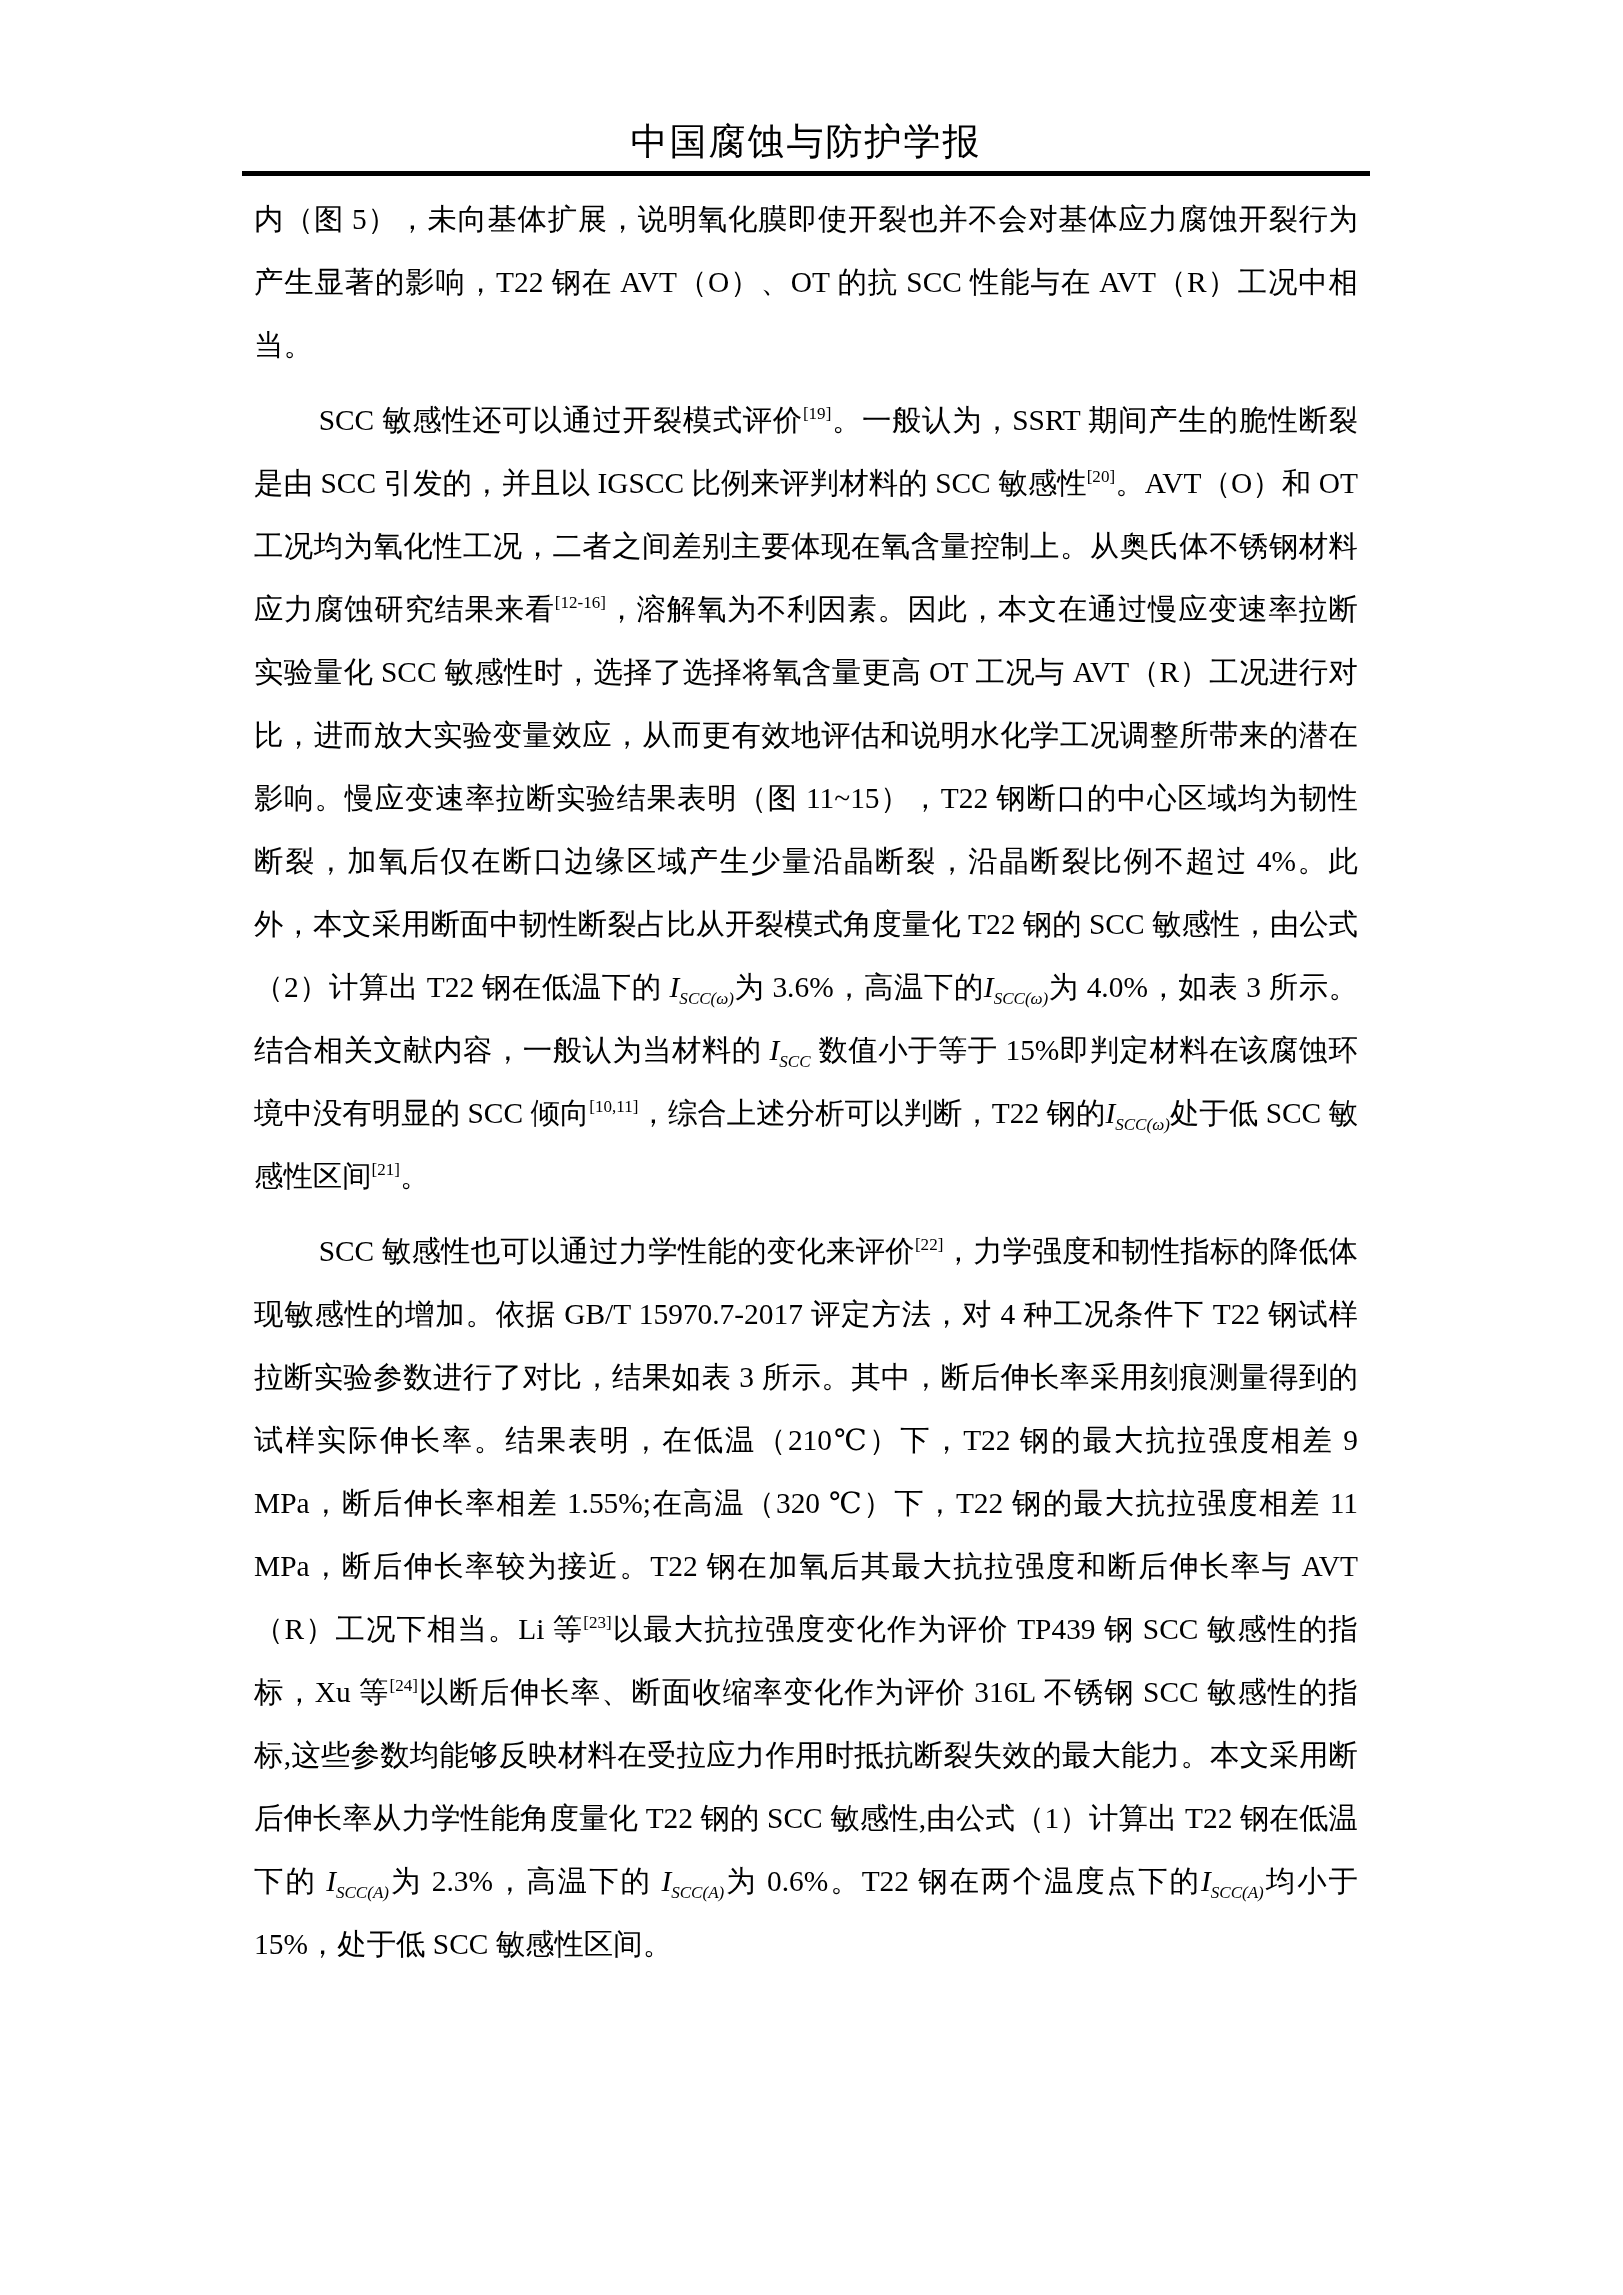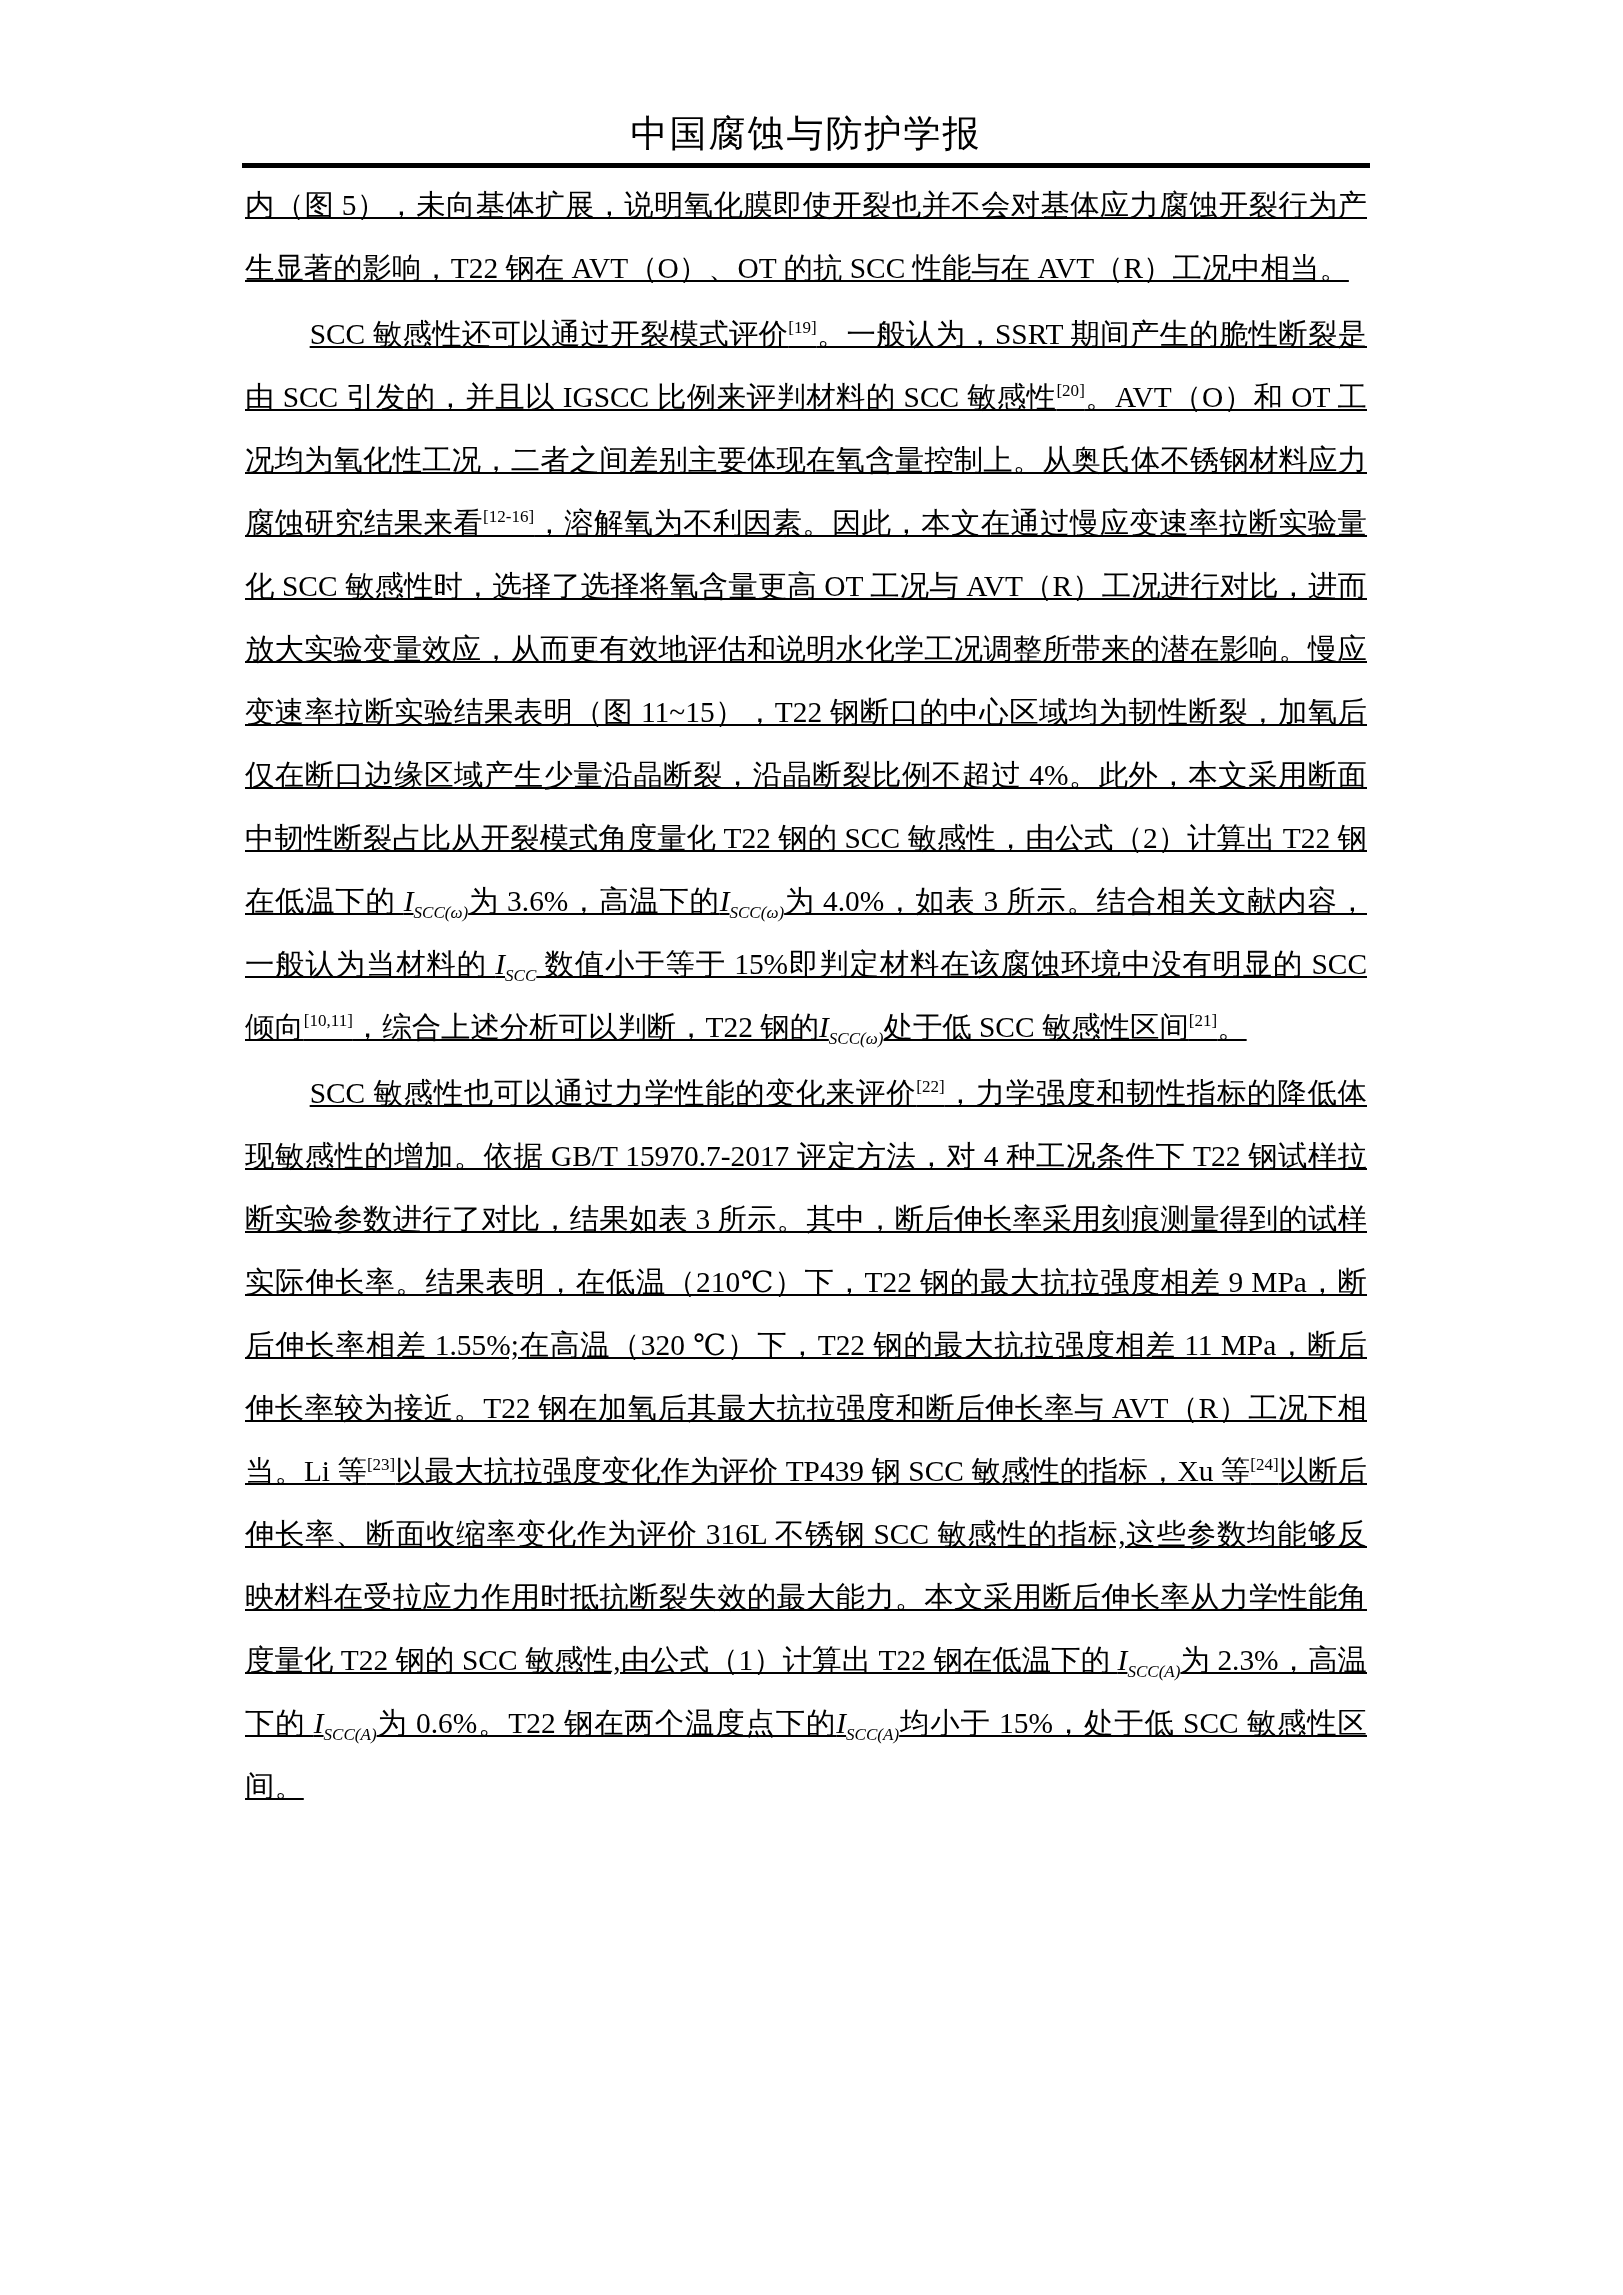--- a/index.html
+++ b/index.html
@@ -8,21 +8,21 @@
     width: 1623px;
     height: 2295px;
     box-sizing: border-box;
     background: #ffffff;
     color: #000000;
     padding: 113px 253px 0 242px;
     font-family: "Liberation Serif", "DejaVu Serif", serif;
   }
   .journal-header { text-align: center; }
   .title-cn {
-    margin: 0;
+    margin: 8px;
     font-size: 37px;
     line-height: 41px;
     font-weight: 400;
     letter-spacing: 2px;
   }
   .title-en {
     margin: 5.2px 0 0 0;
     font-size: 26px;
     line-height: 31px;
     font-weight: 400;
@@ -31,21 +31,21 @@
     height: 4.6px;
     background: #000000;
     margin-top: 9.2px;
   }
   .article-body {
     margin-top: 6.5px;
     font-size: 29.4px;
     line-height: 63px;
     text-align: justify;
   }
-  .para { margin: 3px; text-decoration: underline; }
+  .para { margin: 12px; }
   .para.indent { text-indent: 2.2em; }
   .sup {
     font-size: 0.58em;
     vertical-align: super;
     line-height: 0;
   }
   .it { font-style: italic; }
   .sub {
     font-size: 0.58em;
     vertical-align: sub;

